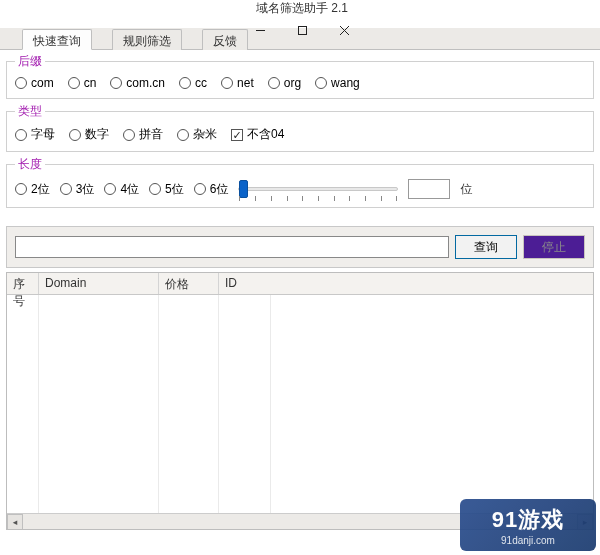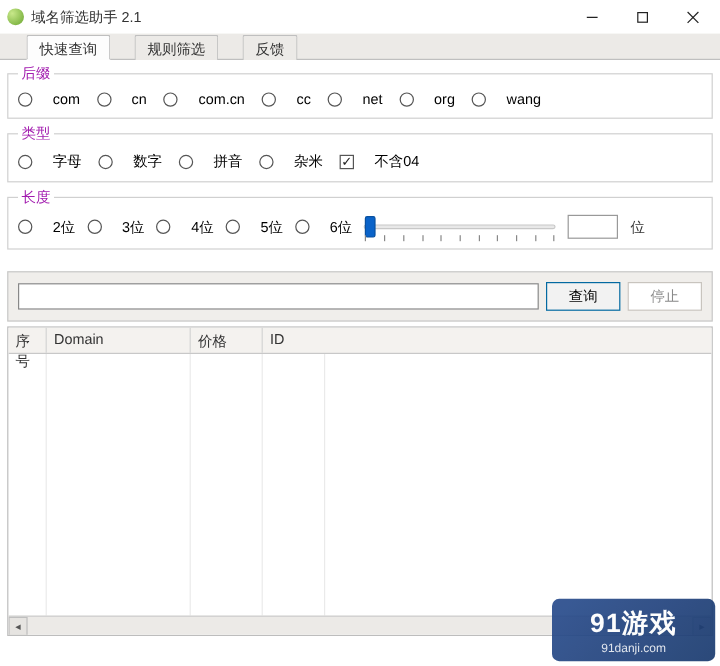--- a/index.html
+++ b/index.html
@@ -11,20 +11,21 @@
     height: 555px;
     overflow: hidden;
     position: relative;
   }
   .titlebar {
     height: 28px;
     display: flex;
     align-items: center;
     padding: 0 2px 0 6px;
     background: #fff;
+    flex-direction: column;
   }
   .app-icon {
     width: 14px; height: 14px;
     border-radius: 50%;
     background: radial-gradient(circle at 30% 30%, #c8e88a, #6aa62f);
     margin-right: 6px;
   }
   .title-text { flex: 1; color: #333; }
   .win-btns { display: flex; }
   .win-btn {
@@ -62,21 +63,21 @@
   fieldset.group {
     border: 1px solid #d0d0d0;
     margin-bottom: 4px;
     padding: 4px 8px 8px 8px;
   }
   fieldset.group legend {
     padding: 0 3px;
     color: #a21caf;
   }
   .opts { display: flex; align-items: center; gap: 14px; flex-wrap: wrap; padding-top: 2px; }
-  .opt { display: inline-flex; align-items: center; gap: 17px; }
+  .opt { display: inline-flex; align-items: center; gap: 4px; }
   .radio, .check {
     width: 12px; height: 12px;
     border: 1px solid #555;
     display: inline-block;
   }
   .radio { border-radius: 50%; }
   .check.checked::after {
     content: "✓";
     display: block;
     font-size: 11px;
@@ -126,21 +127,21 @@
     background: #fff;
     padding: 2px 4px;
   }
   .btn {
     height: 24px; min-width: 62px;
     border: 1px solid #0369a1;
     background: #f2f2f2;
     display: inline-flex; align-items: center; justify-content: center;
   }
   .btn.disabled {
-    background: #ffffff;
+    background: #4c1d95;
     color: #8a8a8a;
     border-color: #c8c4be;
   }
   .grid {
     margin: 4px 6px 0 6px;
     border: 1px solid #bdbdbd;
     height: 258px;
     position: relative;
     background: #fff;
     overflow: hidden;

